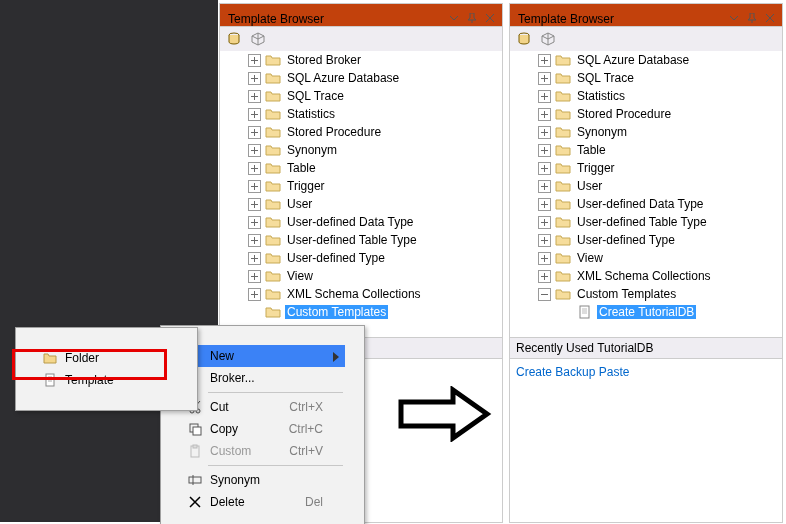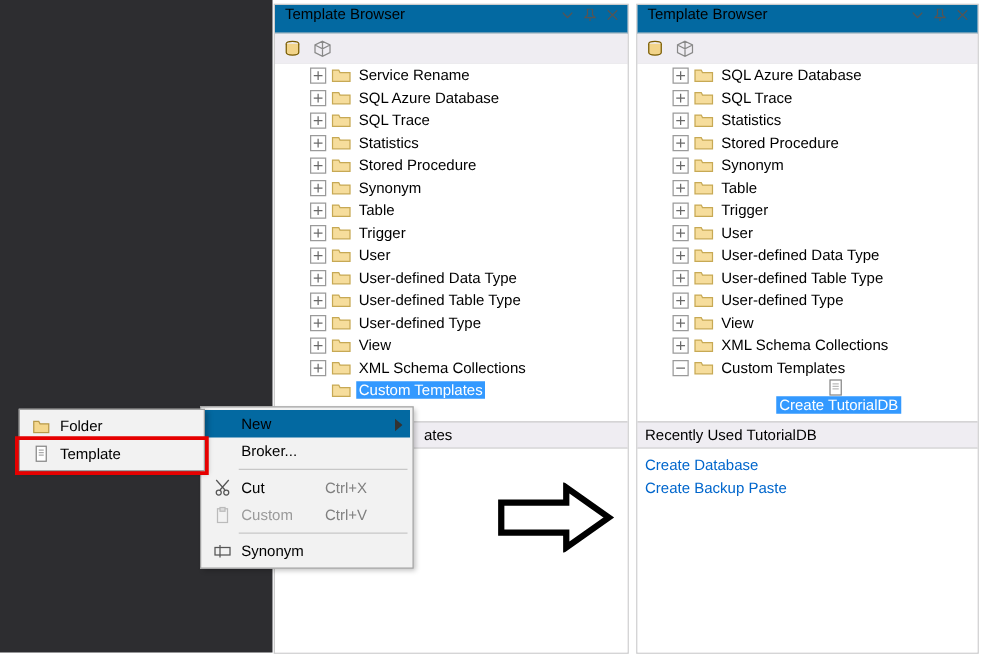--- a/index.html
+++ b/index.html
@@ -1,45 +1,45 @@
 <!DOCTYPE html>
 <html><head>
 <meta charset="utf-8">
 <style>
   html,body{margin:0;padding:0;font-family:"Segoe UI",Tahoma,sans-serif;font-size:12px;color:#000;background:#fff}
   #stage{position:relative;width:786px;height:524px;overflow:hidden}
   .dark-bg{position:absolute;left:0;top:0;width:218px;height:522px;background:#2d2d30}
   
   .panel{position:absolute;background:#efedf2;border:1px solid #ccc}
-  .titlebar{height:22px;background:#0369a1;border-bottom:1px solid #ccc;display:flex;align-items:flex-start;padding:0 4px 0 8px;font-size:12px}
+  .titlebar{height:22px;background:#c2410c;border-bottom:1px solid #ccc;display:flex;align-items:flex-end;padding:0 4px 0 8px;font-size:12px}
   .titlebar .title{flex:1}
   .tb-btn{width:16px;height:16px;margin-left:2px;display:flex;align-items:center;justify-content:center;color:#555}
   .tb-btn svg{display:block}
   .toolbar{height:24px;background:#efedf2;border-bottom:1px solid #ccc;display:flex;align-items:center;padding:0 6px;gap:8px}
   .tb-icon{width:16px;height:16px;display:flex;align-items:center;justify-content:center}
   .tree{background:#fff;overflow:auto}
   .node{display:flex;align-items:center;height:18px;white-space:nowrap}
   .expander{width:11px;height:11px;border:1px solid #9a9a9a;display:flex;align-items:center;justify-content:center;margin-right:4px;color:#6a6a6a;background:#fff}
   .expander svg{display:block}
   .spacer-exp{width:13px;margin-right:4px}
   .folder-ico{width:16px;height:14px;margin-right:4px;display:flex;align-items:center;justify-content:center}
   .file-ico{width:16px;height:14px;margin-right:4px;display:flex;align-items:center;justify-content:center}
   .node-label{padding:0 2px}
   .node-label.sel{background:#3399ff;color:#fff}
   .section-header{background:#efedf2;border-top:1px solid #ccc;border-bottom:1px solid #ccc;height:20px;display:flex;align-items:center;padding:0 6px;font-weight:normal}
   .recent{background:#fff;flex:1;padding:4px 6px}
   .recent a{display:block;color:#0066cc;text-decoration:none;padding:2px 0}
   .body-col{position:absolute;left:0;right:0;display:flex;flex-direction:column}
   
-  .menu{position:absolute;background:#f2f2f2;border:1px solid #a0a0a0;box-shadow:2px 2px 4px rgba(0,0,0,.25);padding:2px}
+  .menu{position:absolute;background:#f2f2f2;border:1px solid #a0a0a0;box-shadow:2px 2px 4px rgba(0,0,0,.25);padding:19px}
   .menu .row{display:flex;align-items:center;height:22px;padding:0 22px 0 4px;position:relative}
   .menu .iconcell{width:22px;display:flex;align-items:center;justify-content:center}
   .menu .labelcell{flex:1;padding:0 14px 0 4px}
-  .menu .keycell{color:#808080;min-width:46px;text-align:left}
-  .menu .row.hilite{background:#0369a1}
+  .menu .keycell{color:#808080;min-width:46px;text-align:right}
+  .menu .row.hilite{background:#3b82f6}
   .menu .sub-arrow{position:absolute;right:6px;top:6px}
   .menu .sep{height:1px;background:#c7c7c7;margin:3px 2px 3px 28px}
   .menu .disabled{color:#9a9a9a}
   .red-box{border:3px solid #e60000}
   
   .big-arrow{position:absolute}
 </style>
 </head>
 <body>
 <div id="stage">
@@ -84,21 +84,21 @@
             <span class="expander">
               <svg width="9" height="9">
                 <path d="M4.5 1v7M1 4.5h7" stroke="#6a6a6a"></path>
               </svg>
             </span>
             <span class="folder-ico">
               <svg width="16" height="12">
                 <path d="M1 2h5l1 2h8v7H1z" fill="#f6dd9c" stroke="#c7a954"></path>
               </svg>
             </span>
-            <span class="node-label">Service Rename</span>
+            <span class="node-label">Stored Broker</span>
           </div>
           <div class="node" style="padding-left: 28px;">
             <span class="expander">
               <svg width="9" height="9">
                 <path d="M4.5 1v7M1 4.5h7" stroke="#6a6a6a"></path>
               </svg>
             </span>
             <span class="folder-ico">
               <svg width="16" height="12">
                 <path d="M1 2h5l1 2h8v7H1z" fill="#f6dd9c" stroke="#c7a954"></path>
@@ -491,36 +491,35 @@
                 <path d="M1 4.5h7" stroke="#6a6a6a"></path>
               </svg>
             </span>
             <span class="folder-ico">
               <svg width="16" height="12">
                 <path d="M1 2h5l1 2h8v7H1z" fill="#f6dd9c" stroke="#c7a954"></path>
               </svg>
             </span>
             <span class="node-label">Custom Templates</span>
           </div>
-          <div class="node" style="padding-left: 50px; flex-direction: column;">
+          <div class="node" style="padding-left: 50px;">
             <span class="spacer-exp"></span>
             <span class="file-ico">
               <svg width="14" height="14">
                 <rect x="2" y="1" width="9" height="12" fill="#fff" stroke="#888"></rect>
                 <path d="M4 4h5M4 6h5M4 8h5" stroke="#bbb"></path>
               </svg>
             </span>
             <span class="node-label sel">Create TutorialDB</span>
           </div>
         </div>
     <div class="section-header">
           <span>Recently Used TutorialDB</span>
         </div>
     <div class="recent" id="right-recent">
-          <a href="#">Create Database</a>
           <a href="#">Create Backup Paste</a>
         </div>
   </div>
 </div>
 
 <div class="menu" style="left:160px;top:325px;width:165px">
   <div class="row hilite">
     <span class="iconcell"></span>
     <span class="labelcell">New</span>
     <span class="sub-arrow"><svg width="6" height="10">
@@ -536,39 +535,58 @@
     <span class="iconcell">
           <svg width="14" height="14">
             <circle cx="4" cy="11" r="2" fill="none" stroke="#555"></circle>
             <circle cx="10" cy="11" r="2" fill="none" stroke="#555"></circle>
             <path d="M5 9L12 1M9 9L2 1" stroke="#555"></path>
           </svg>
         </span>
     <span class="labelcell">Cut</span>
     <span class="keycell">Ctrl+X</span>
   </div>
+  <div class="row">
+    <span class="iconcell">
+          <svg width="14" height="14">
+            <rect x="2" y="2" width="8" height="8" fill="none" stroke="#555"></rect>
+            <rect x="5" y="5" width="8" height="8" fill="#fff" stroke="#555"></rect>
+          </svg>
+        </span>
+    <span class="labelcell">Copy</span>
+    <span class="keycell">Ctrl+C</span>
+  </div>
   <div class="row disabled">
     <span class="iconcell">
           <svg width="14" height="14">
             <rect x="3" y="2" width="8" height="11" fill="none" stroke="#bbb"></rect>
             <rect x="5" y="1" width="4" height="3" fill="#ddd" stroke="#bbb"></rect>
           </svg>
         </span>
     <span class="labelcell">Custom</span>
     <span class="keycell">Ctrl+V</span>
   </div>
   <div class="sep"></div>
   <div class="row">
     <span class="iconcell">
           <svg width="14" height="14">
             <rect x="1" y="4" width="12" height="6" fill="none" stroke="#555"></rect>
             <path d="M5 2v10" stroke="#555"></path>
           </svg>
         </span>
     <span class="labelcell">Synonym</span>
+  </div>
+  <div class="row">
+    <span class="iconcell">
+          <svg width="14" height="14">
+            <path d="M2 2L12 12M12 2L2 12" stroke="#000" stroke-width="1.5"></path>
+          </svg>
+        </span>
+    <span class="labelcell">Delete</span>
+    <span class="keycell">Del</span>
   </div>
 </div>
 
 <div class="menu" style="left:15px;top:327px;width:143px">
   <div class="row">
     <span class="iconcell">
           <svg width="14" height="12">
             <path d="M1 2h4l1 2h7v7H1z" fill="#f4d78c" stroke="#b89a4a"></path>
           </svg>
         </span>

